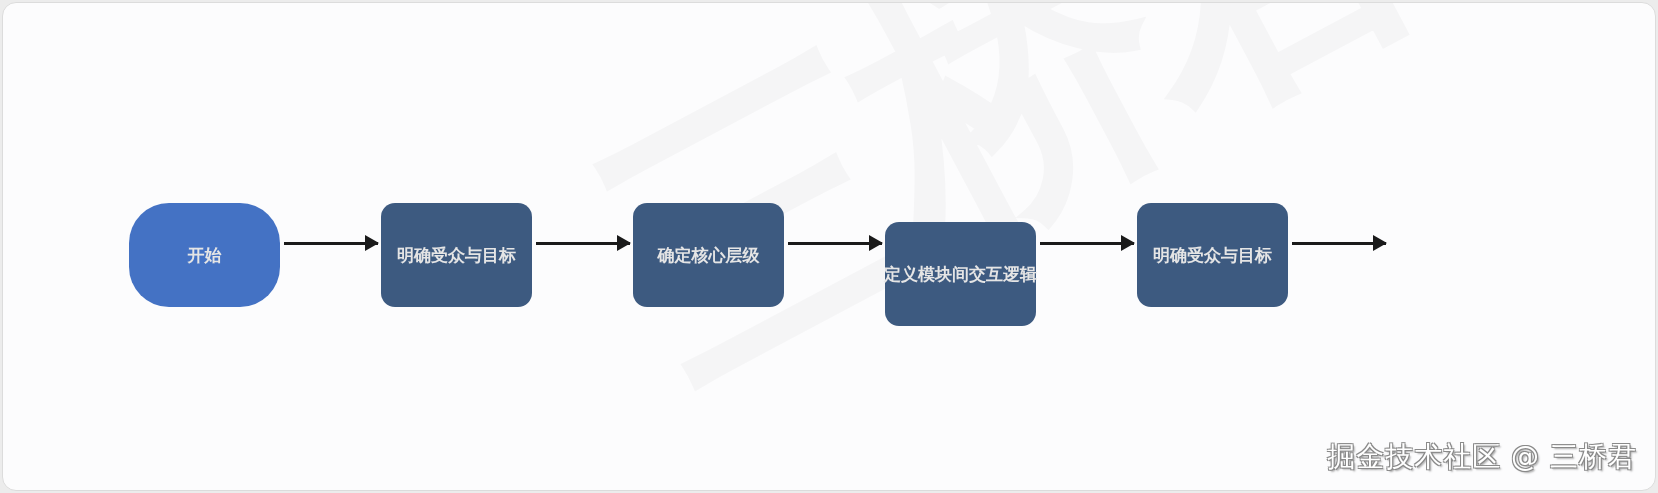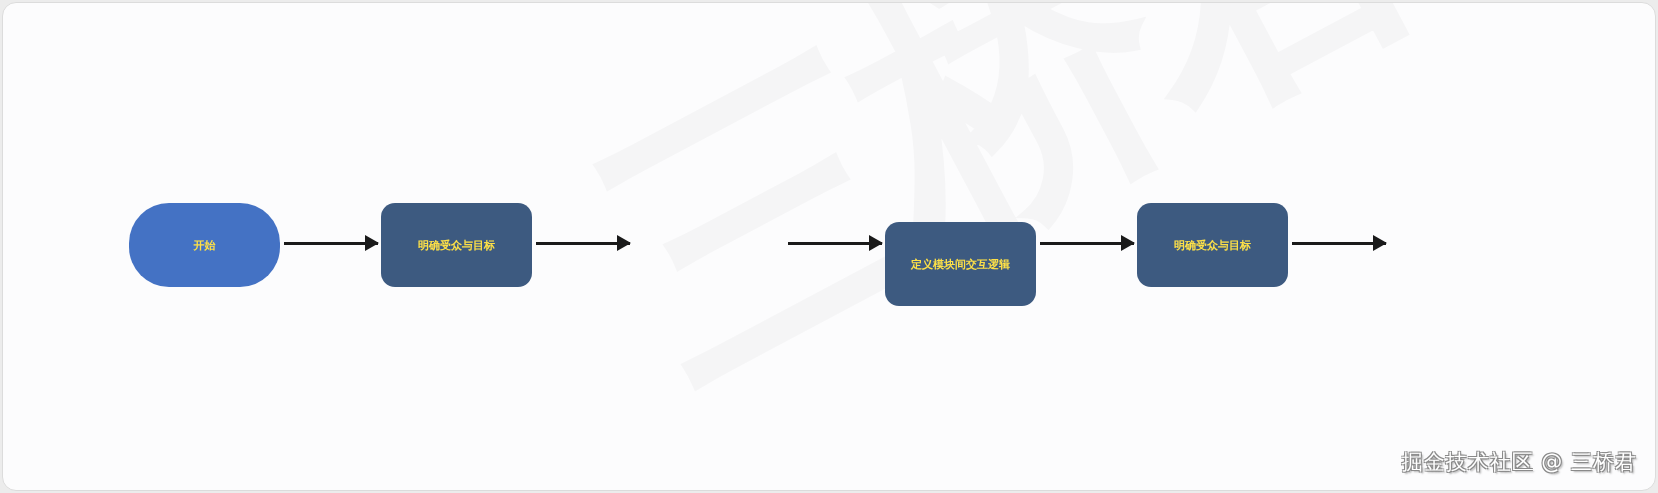--- a/index.html
+++ b/index.html
@@ -13,58 +13,61 @@
     background: #fcfcfd; border: 1px solid #dcdcdc; border-radius: 14px;
     overflow: hidden;
   }
   .watermark-big {
     position: absolute; left: 560px; top: 150px;
     font-size: 300px; color: rgba(0,0,0,0.028); font-weight: bold;
     transform: rotate(-28deg); transform-origin: 0 0; white-space: nowrap;
     line-height: 1; pointer-events: none; letter-spacing: -20px;
   }
   .node {
-    position: absolute; top: 200px; height: 84px; width: 151px;
+    position: absolute; top: 200px; height: 104px; width: 151px;
     display: flex; align-items: center; justify-content: center;
-    color: #fde047; font-size: 11px; font-weight: bold;
+    color: #e5e5e5; font-size: 17px; font-weight: bold;
     box-sizing: border-box; white-space: nowrap;
   }
   .node.terminal { background: #4472c4; border-radius: 40px; }
   .node.process { background: #3d5a80; border-radius: 14px; }
   .arrow {
     position: absolute; top: 239px; height: 3px; background: #1a1a1a;
   }
   .arrow::after {
     content: ""; position: absolute; right: -1px; top: -7px;
     width: 0; height: 0;
     border-top: 8.5px solid transparent; border-bottom: 8.5px solid transparent;
     border-left: 14px solid #1a1a1a;
   }
   .credit {
     position: absolute; right: 18px; bottom: 14px;
-    font-size: 21px; color: #ffffff; letter-spacing: 1px;
+    font-size: 28px; color: #ffffff; letter-spacing: 1px;
     text-shadow: 1px 1px 0 #8a8a8a, -1px -1px 0 #8a8a8a, 1px -1px 0 #8a8a8a, -1px 1px 0 #8a8a8a, 2px 2px 2px rgba(0,0,0,0.35);
   }
 </style>
 </head>
 <body>
 
 <div class="frame">
   <div class="watermark-big">三桥君</div>
 
   <div class="node terminal" style="left:126px;">
     <span>开始</span>
   </div>
   <div class="arrow" style="left:281px; width:94px;"></div>
 
   <div class="node process" style="left:378px;">
     <span>明确受众与目标</span>
   </div>
   <div class="arrow" style="left:533px; width:94px;"></div>
 
+  <div class="node process" style="left:630px;">
+    <span>确定核心层级</span>
+  </div>
   <div class="arrow" style="left:785px; width:94px;"></div>
 
   <div class="node process" style="left:882px;margin-top:19px;">
     <span>定义模块间交互逻辑</span>
   </div>
   <div class="arrow" style="left:1037px; width:94px;"></div>
 
   <div class="node process" style="left:1134px;">
     <span>明确受众与目标</span>
   </div>

